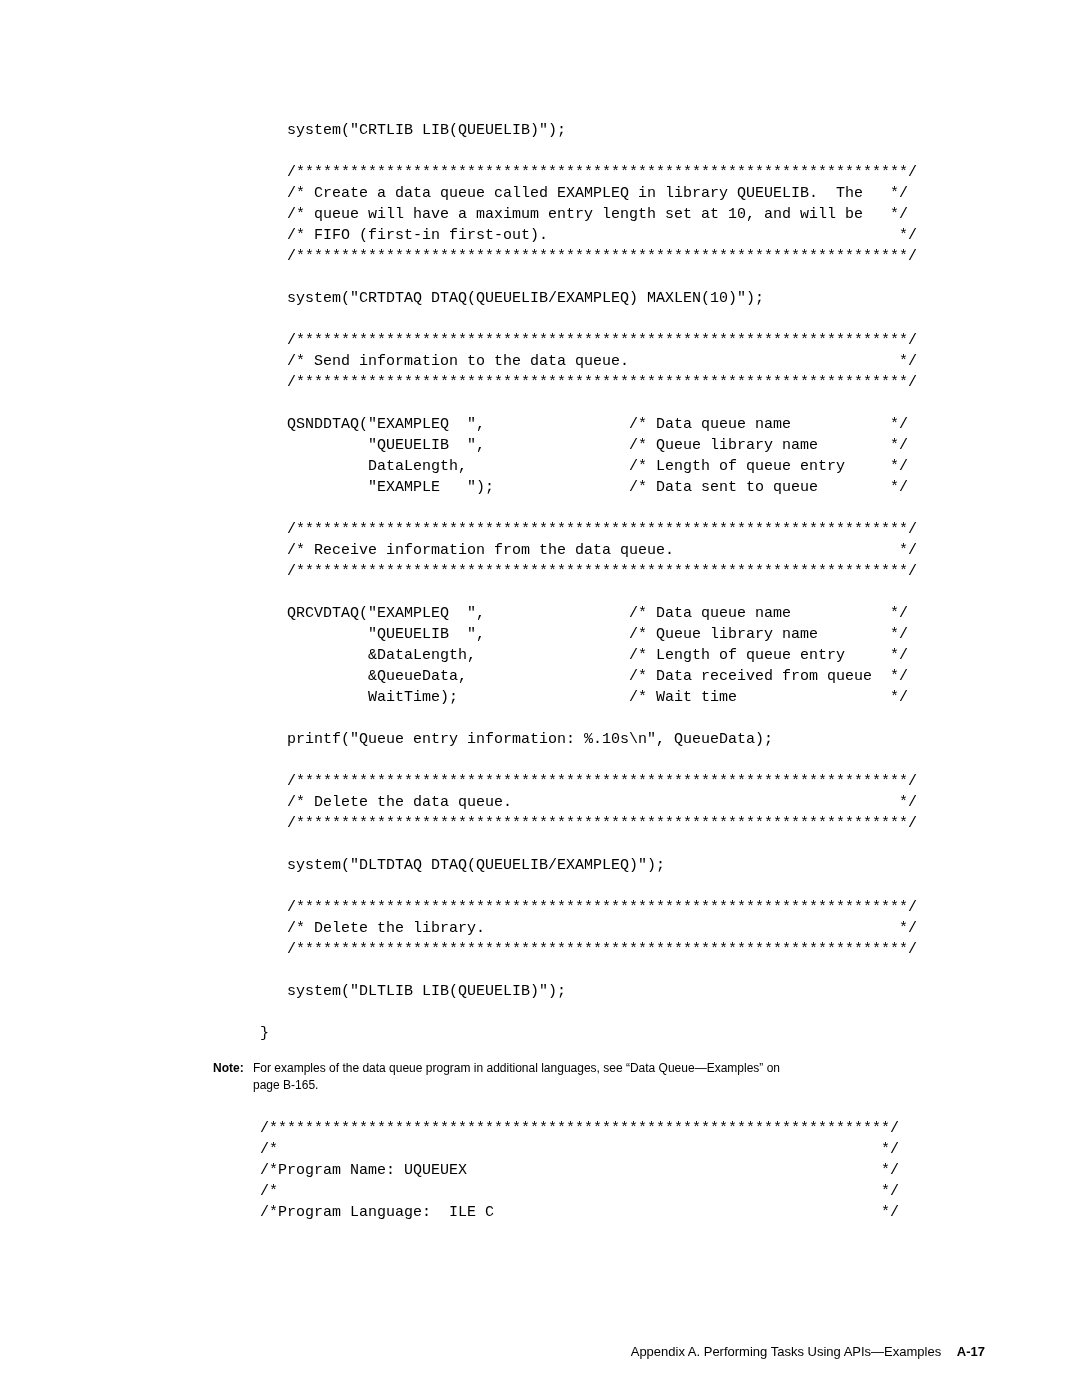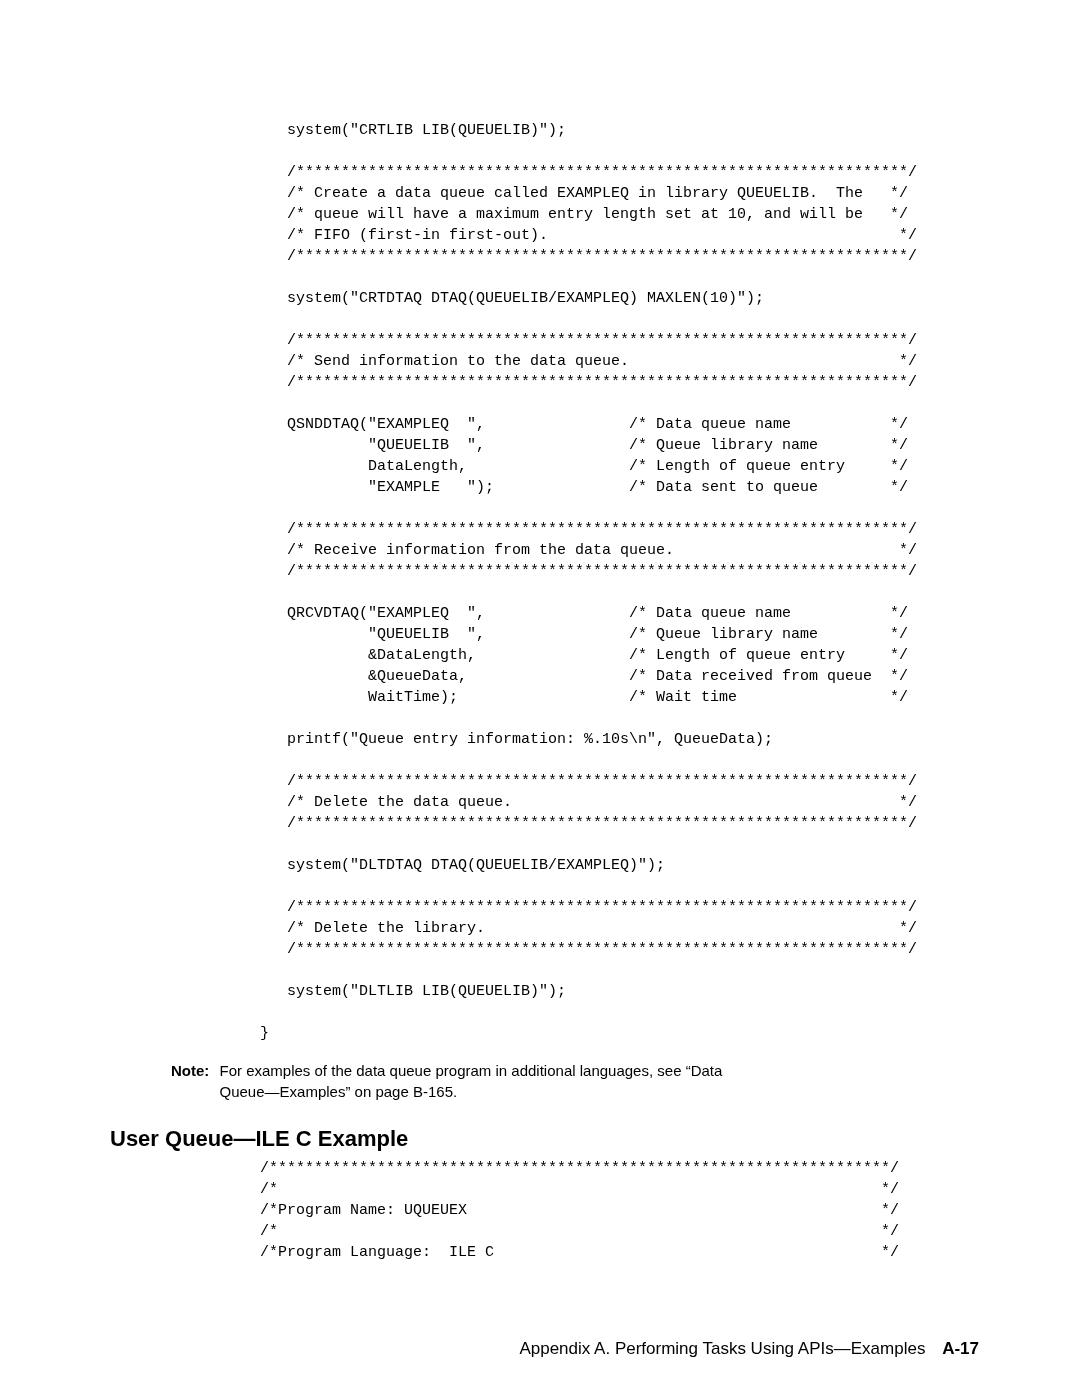--- a/index.html
+++ b/index.html
@@ -16,22 +16,22 @@
     }
     .code-block {
       font-family: "Courier New", Courier, monospace;
       font-size: 15px;
       line-height: 1.4;
       white-space: pre;
       margin-left: 150px;
       margin-bottom: 16px;
     }
     .note-block {
-      margin-left: 61px;
-      font-size: 15px;
+      margin-left: 103px;
+      font-size: 12px;
       line-height: 1.4;
       margin-bottom: 24px;
     }
     .note-label {
       font-weight: bold;
       display: inline-block;
       vertical-align: top;
     }
     .note-text {
       display: inline-block;
@@ -47,22 +47,22 @@
     }
     .section-intro {
       margin-left: 150px;
       font-size: 16px;
       line-height: 1.4;
       margin-bottom: 8px;
     }
     .footer {
       position: absolute;
       bottom: 38px;
-      right: 101px;
-      font-size: 17px;
+      right: 95px;
+      font-size: 13px;
     }
     .footer .page-num {
       font-weight: bold;
       margin-left: 12px;
     }
   </style>
 </head>
 <body>
 
 <div class="page">
@@ -110,21 +110,20 @@
 
    system("DLTLIB LIB(QUEUELIB)");
 
 }</div>
 
   <div class="note-block">
     <span class="note-label">Note:</span>
     <span class="note-text">For examples of the data queue program in additional languages, see “Data Queue—Examples” on page B-165.</span>
   </div>
 
-  <div class="section-heading">User Queue—ILE C Example</div>
 
 
   <div class="code-block">/*********************************************************************/
 /*                                                                   */
 /*Program Name: UQUEUEX                                              */
 /*                                                                   */
 /*Program Language:  ILE C                                           */</div>
 
 </div>
 

